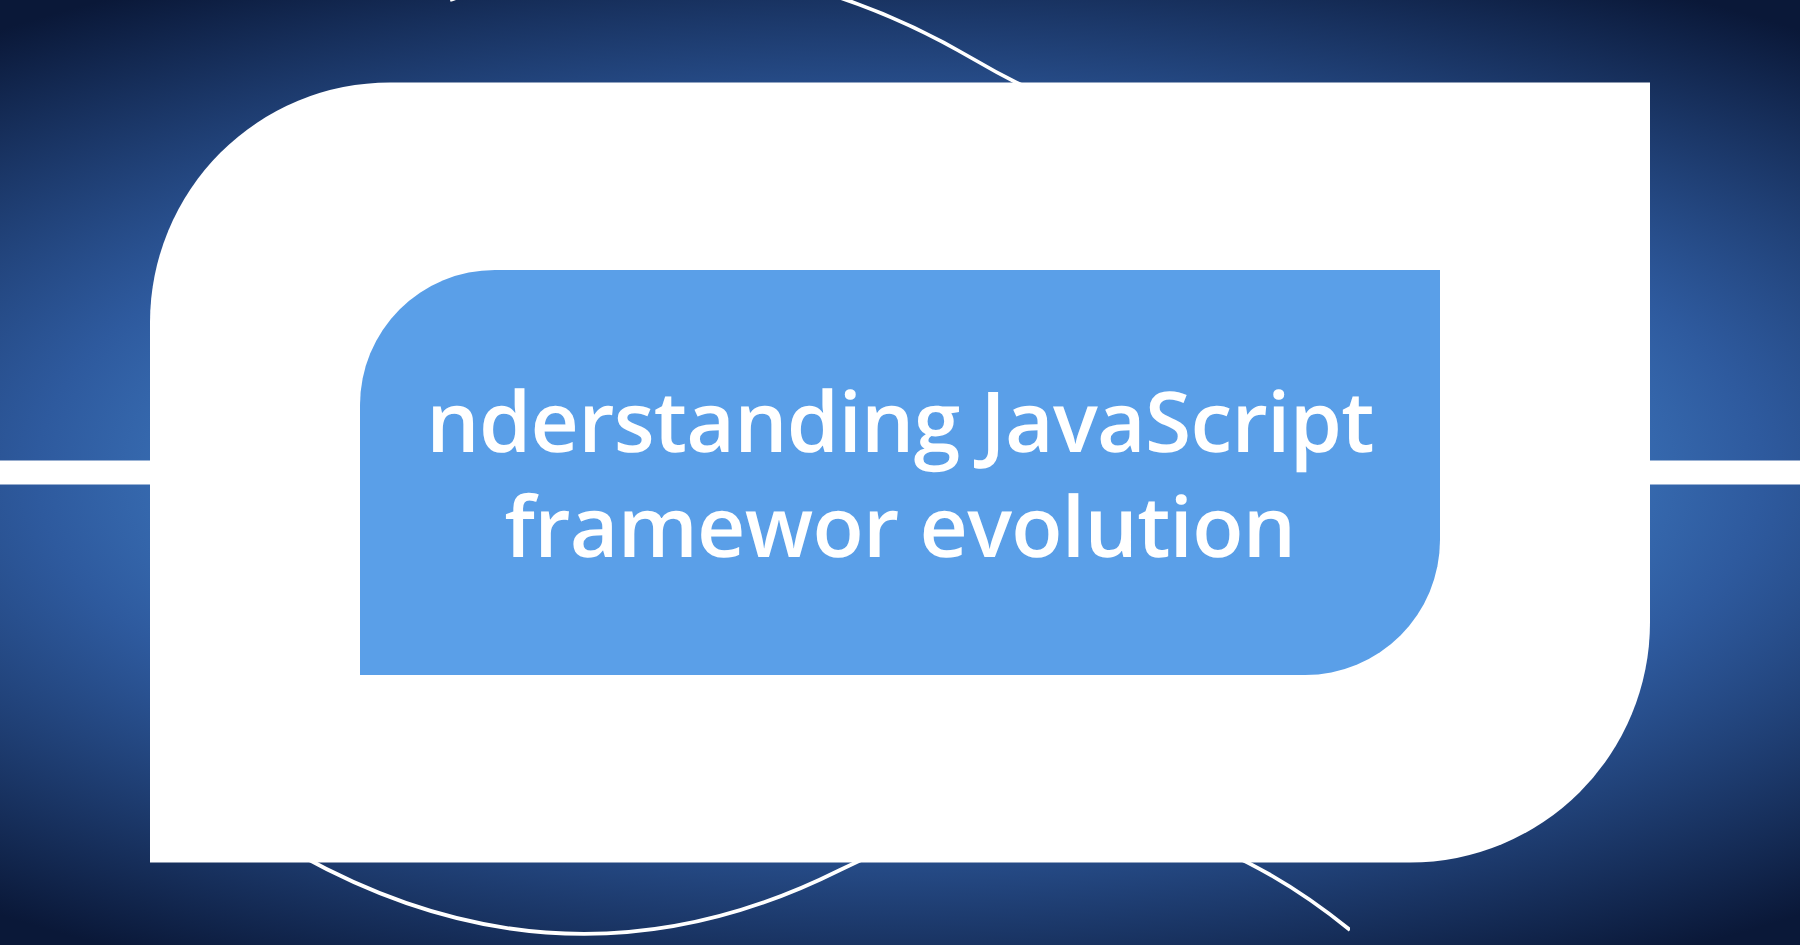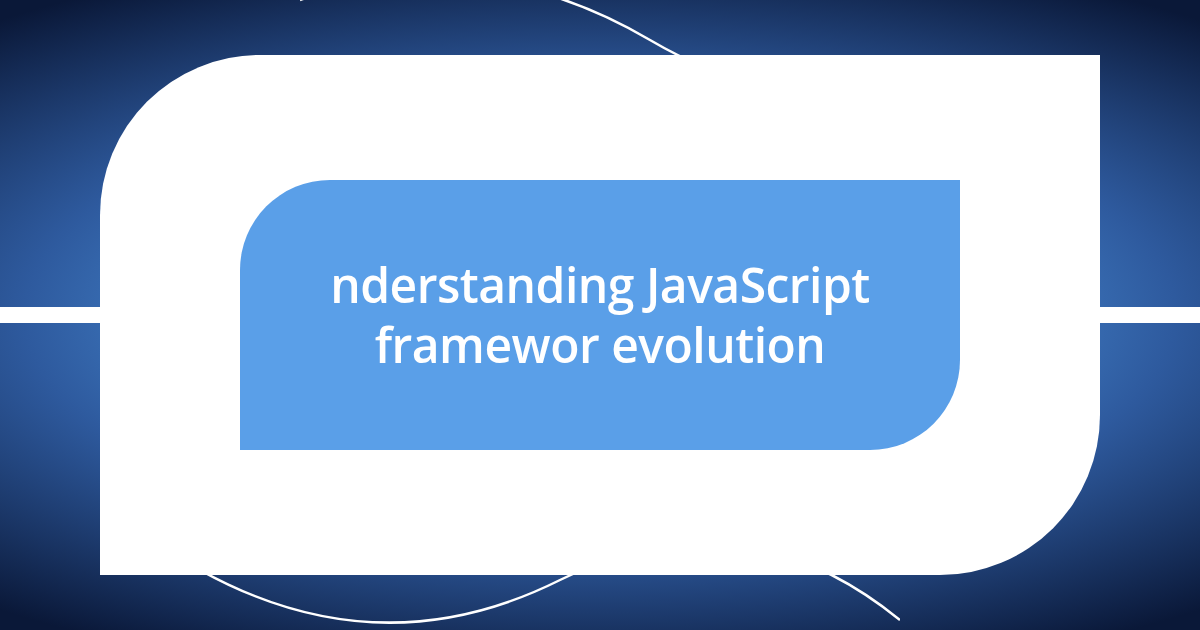--- a/index.html
+++ b/index.html
@@ -62,21 +62,21 @@
       height: 270px;
       background: #5a9fe8;
       border-top-left-radius: 90px;
       border-bottom-right-radius: 90px;
       display: flex;
       align-items: center;
       justify-content: center;
     }
     .title {
       color: #ffffff;
-      font-size: 48px;
+      font-size: 56px;
       font-weight: 600;
       text-align: center;
       line-height: 1.25;
       padding: 0 20px;
       letter-spacing: -0.5px;
     }
   </style>
 </head>
 <body>
 

